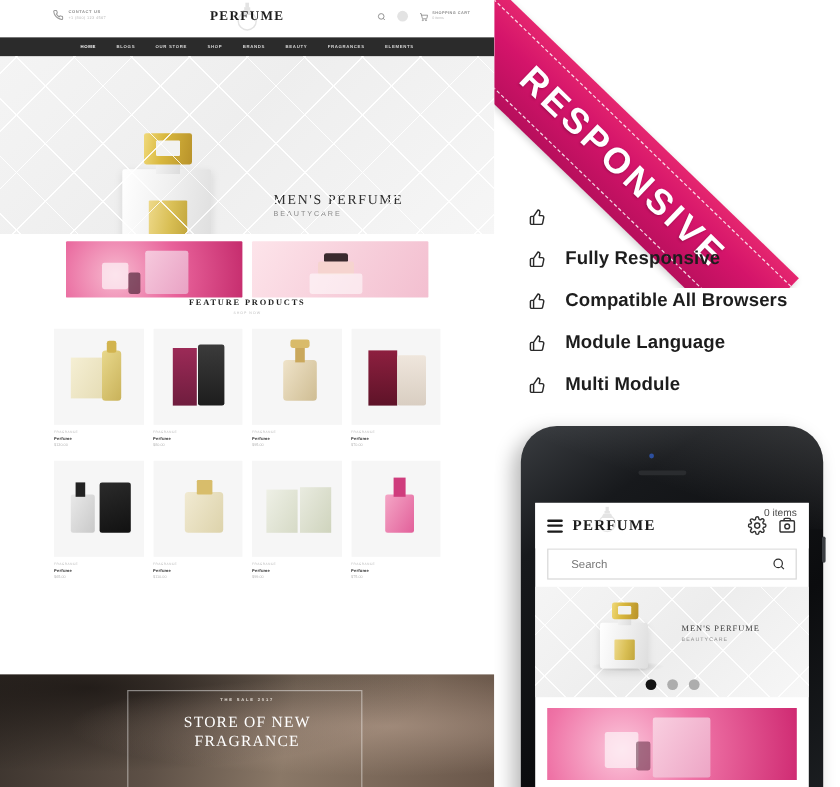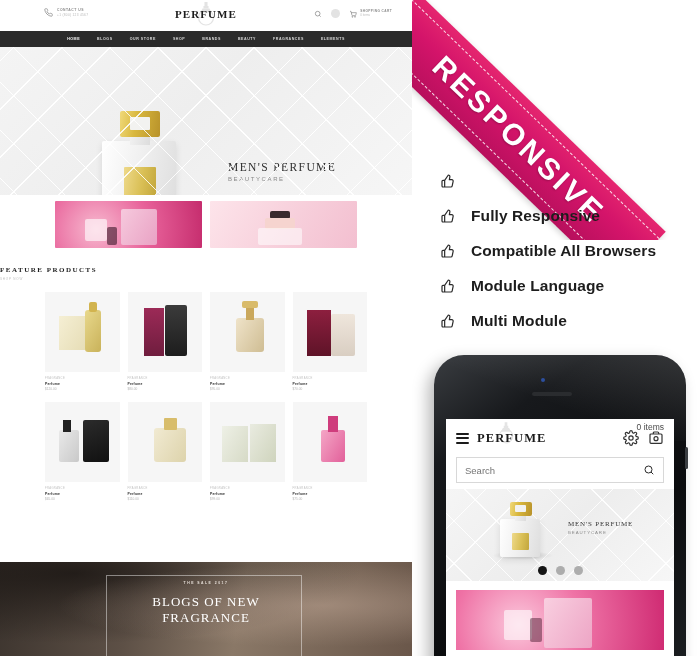--- a/index.html
+++ b/index.html
@@ -82,21 +82,21 @@
   .hero-t2 { font-size: 6px; letter-spacing: 1.6px; color: #8a8a8a; margin-top: 3px; }
 
   
   .promos { display: flex; gap: 8px; padding: 6px 55px 0 55px; background: #fff; }
   .promo { height: 47px; flex: 1; border-radius: 1px; position: relative; overflow: hidden; }
   .promo.p1 { background: radial-gradient(circle at 28% 60%, #f7b9cf 0%, #e8629a 48%, #c52c6d 100%); }
   .promo.p2 { background: linear-gradient(120deg,#fde4ea 0%,#f7cfdb 55%,#f3bfd0 100%); }
   .pb { position: absolute; border-radius: 2px; }
 
   
-  .fp-head { text-align: left; padding-top: 18px; }
+  .fp-head { text-align: center; }
   .fp-title {
     font-family: "Liberation Serif", serif; font-size: 7px; letter-spacing: 1.5px;
     color: #1f1f1f; font-weight: 700;
   }
   .fp-sub { font-size: 3px; letter-spacing: .8px; color: #c2c2c2; margin-top: 3px; }
 
   .grid { display: grid; grid-template-columns: repeat(4, 1fr); gap: 8px; padding: 11px 45px 0 45px; }
   .card { position: relative; background: #fff; }
   .card-img {
     height: 80px; background: #f6f6f6; position: relative; overflow: hidden;
@@ -200,21 +200,21 @@
   .m-right { margin-left: auto; display: flex; align-items: center; gap: 9px; }
   .m-ic { width: 16px; height: 16px; color: #333; display: block; }
   .m-items { position: absolute; right: 10px; top: 3px; font-size: 8.5px; color: #4a4a4a; }
 
   .m-search {
     margin: 0 10px; height: 26px; border: 1px solid #d8d8d8;
     display: flex; align-items: center; padding: 0 8px; background: #fff;
   }
   .m-search input {
     border: 0; outline: 0; flex: 1; font-size: 9.5px; color: #9a9a9a;
-    font-family: "Liberation Sans", sans-serif; background: transparent;
+    font-family: "Liberation Sans", sans-serif; background: transparent; margin-left: 11px;
   }
   .m-search-ic { width: 12px; height: 12px; color: #2b2b2b; }
 
   .m-hero {
     margin-top: 6px; height: 92px; position: relative; overflow: hidden;
     background: linear-gradient(135deg,#f5f5f5 0%,#ededed 50%,#f7f7f7 100%);
   }
   .m-hero::before {
     content: ""; position: absolute; inset: -30px;
     background-image:
@@ -443,21 +443,21 @@
           <div class="c-name">Perfume</div>
           <div class="c-price">$75.00</div>
         </div>
       </div>
     </div>
 
     <div class="sale">
       <div class="sale-box"></div>
       <div class="sale-copy">
         <div class="sale-kicker">THE SALE 2017</div>
-        <div class="sale-title">BLOGS OF NEW</div>
+        <div class="sale-title">STORE OF NEW</div>
         <div class="sale-title" style="margin-top:0;">FRAGRANCE</div>
       </div>
     </div>
   </div>
 
   <div class="right">
 
     <div class="ribbon-clip">
       <div class="ribbon">
         <span class="ribbon-text">RESPONSIVE</span>

